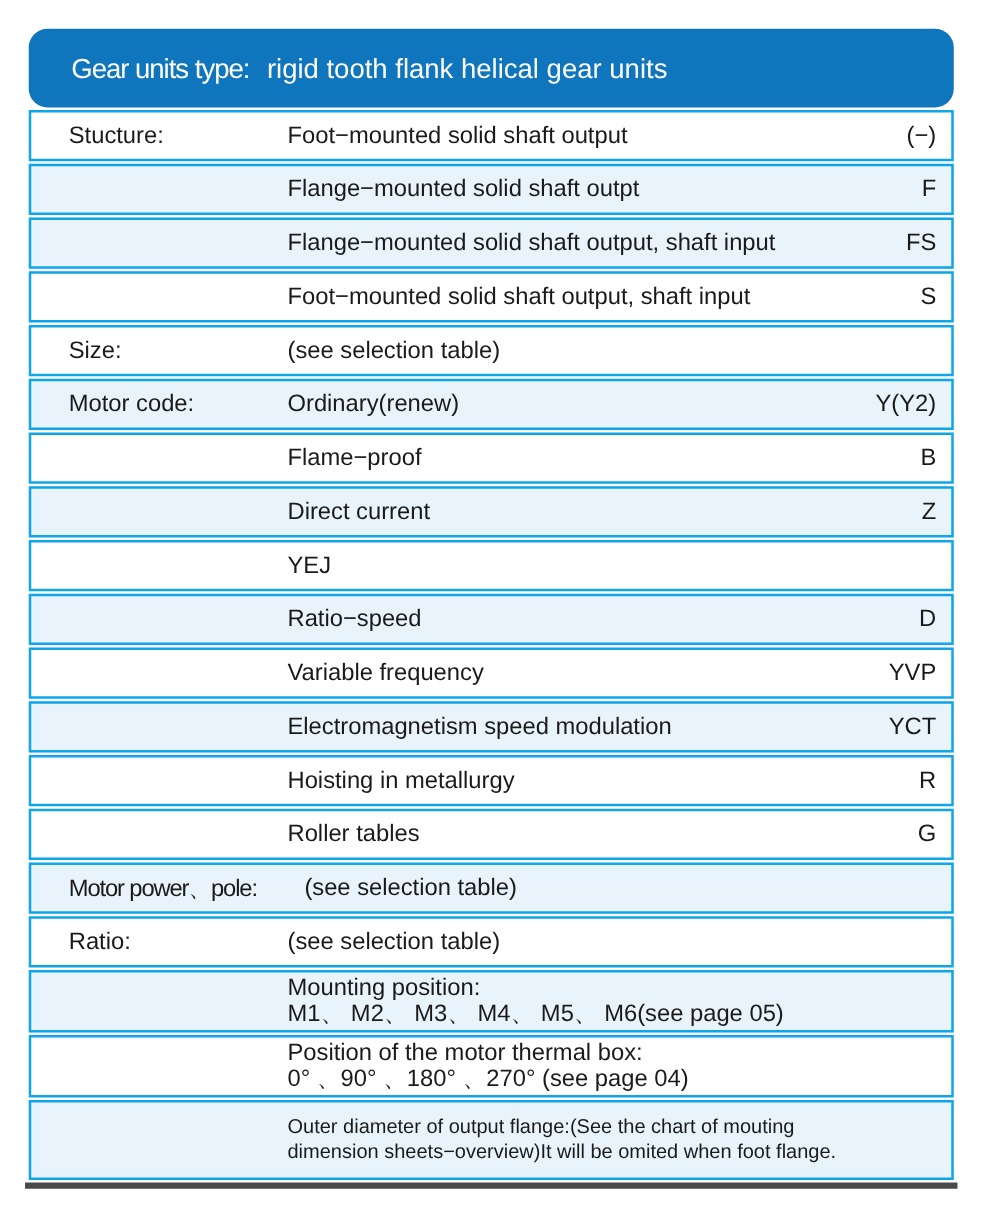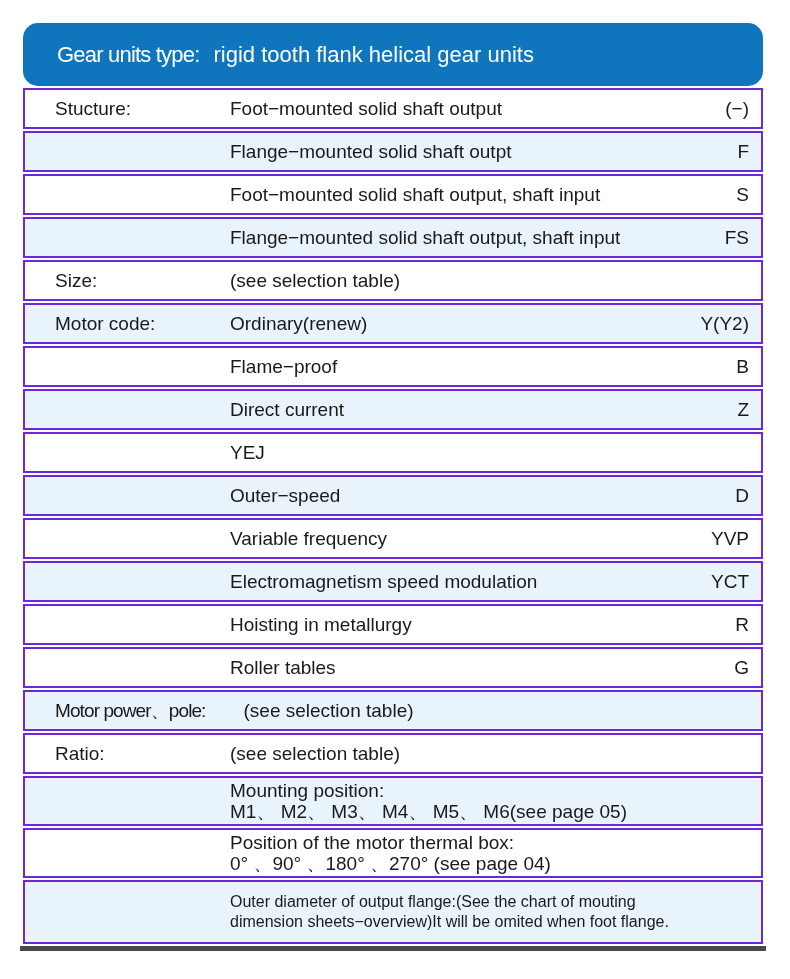--- a/index.html
+++ b/index.html
@@ -5,21 +5,21 @@
   html,body { margin:0; padding:0; background:#ffffff; }
   body { font-family:"Liberation Sans","DejaVu Sans",sans-serif; color:#1a1a1a; }
   .page { position:relative; width:790px; height:979px; background:#ffffff; overflow:hidden; }
   .table-wrap { position:absolute; left:23px; top:23px; width:740px; }
 
   .hdr { height:63px; background:#0f76be; color:#ffffff; display:flex; align-items:center;
          padding-left:34px; box-sizing:border-box; font-size:22px; margin-bottom:2px;border-radius:15px; }
   .hdr .h-label { letter-spacing:-0.8px; margin-right:14px; }
 
   .rows { display:flex; flex-direction:column; gap:2px; }
-  .row { border:2px solid #6d28d9; background:#ffffff; display:flex; align-items:center;
+  .row { border:2px solid #0ea5e9; background:#ffffff; display:flex; align-items:center;
          height:41px; box-sizing:border-box; font-size:19px; }
   .row.shade { background:#e8f3fb; }
   .row.twoline { height:50px; }
   .row.note { height:64px;align-items:center; }
 
   .cell.label { width:205px; padding-left:30px; box-sizing:border-box; flex-shrink:0; }
   .cell.desc  { flex:1; }
   .cell.code  { padding-right:12px; white-space:nowrap; }
 
   .fullspan { padding-left:30px; box-sizing:border-box;gap:32px; }
@@ -48,30 +48,30 @@
         <div class="cell desc">Foot−mounted solid shaft output</div>
         <div class="cell code">(−)</div>
       </div>
 
       <div class="row shade">
         <div class="cell label"></div>
         <div class="cell desc">Flange−mounted solid shaft outpt</div>
         <div class="cell code">F</div>
       </div>
 
+      <div class="row shade">
+        <div class="cell label"></div>
+        <div class="cell desc">Flange−mounted solid shaft output, shaft input</div>
+        <div class="cell code">FS</div>
+      </div>
+
       <div class="row">
         <div class="cell label"></div>
         <div class="cell desc">Foot−mounted solid shaft output, shaft input</div>
         <div class="cell code">S</div>
-      </div>
-
-      <div class="row shade">
-        <div class="cell label"></div>
-        <div class="cell desc">Flange−mounted solid shaft output, shaft input</div>
-        <div class="cell code">FS</div>
       </div>
 
       <div class="row">
         <div class="cell label">Size:</div>
         <div class="cell desc">(see selection table)</div>
         <div class="cell code"></div>
       </div>
 
       <div class="row shade">
         <div class="cell label">Motor code:</div>
@@ -91,21 +91,21 @@
         <div class="cell code">Z</div>
       </div>
 
       <div class="row">
         <div class="cell label"></div>
         <div class="cell code">YEJ</div>
       </div>
 
       <div class="row shade">
         <div class="cell label"></div>
-        <div class="cell desc">Outer−speed</div>
+        <div class="cell desc">Ratio−speed</div>
         <div class="cell code">D</div>
       </div>
 
       <div class="row">
         <div class="cell label"></div>
         <div class="cell desc">Variable frequency</div>
         <div class="cell code">YVP</div>
       </div>
 
       <div class="row shade">

